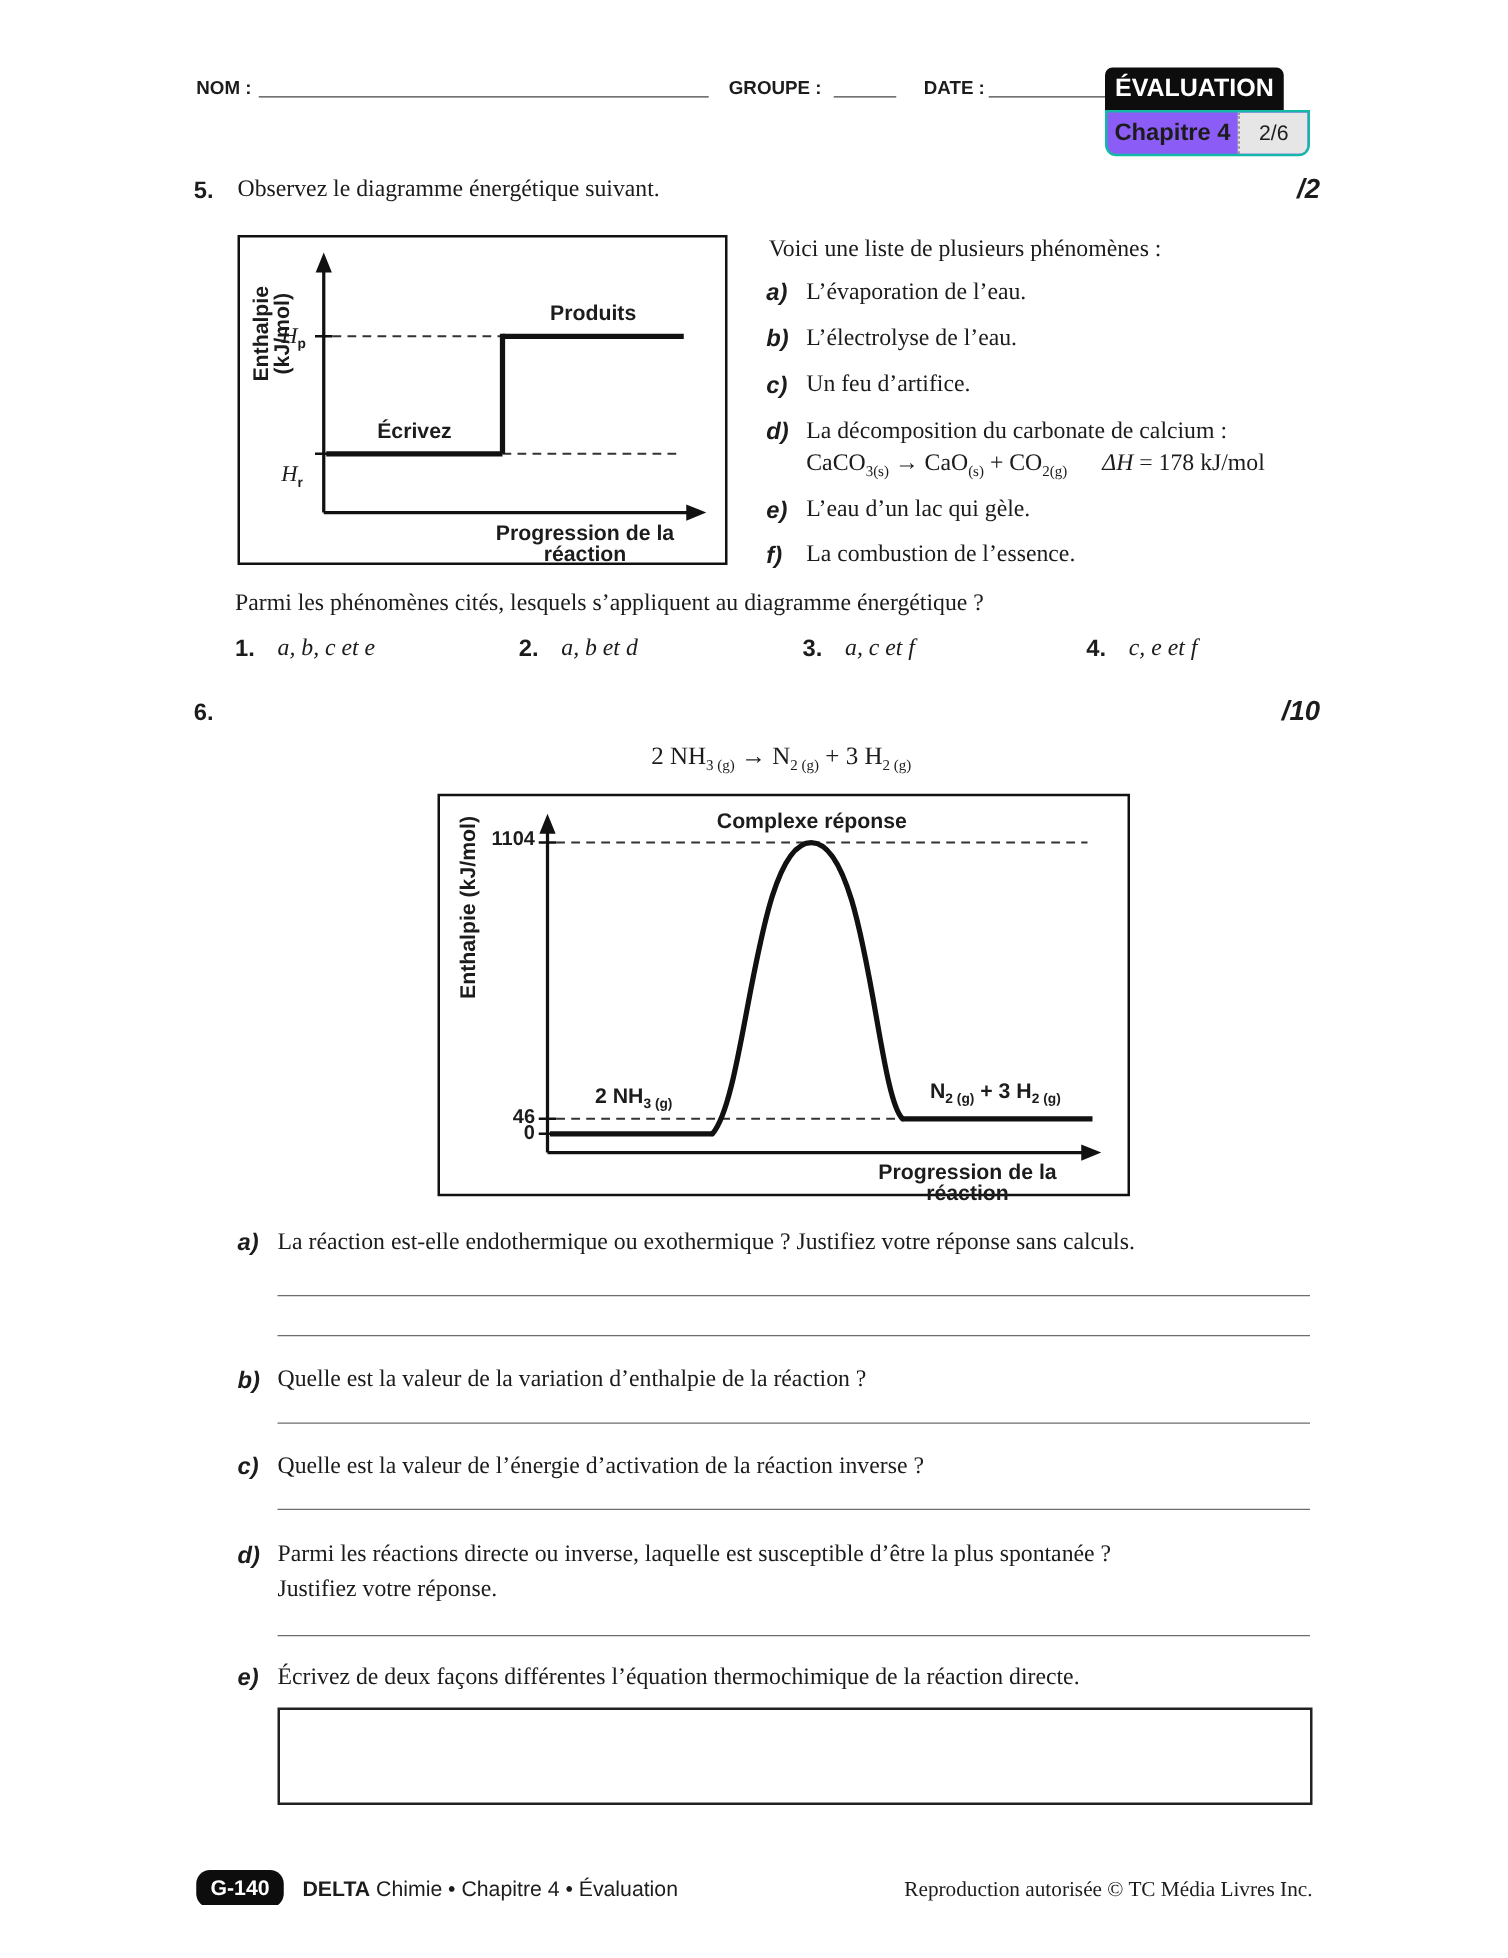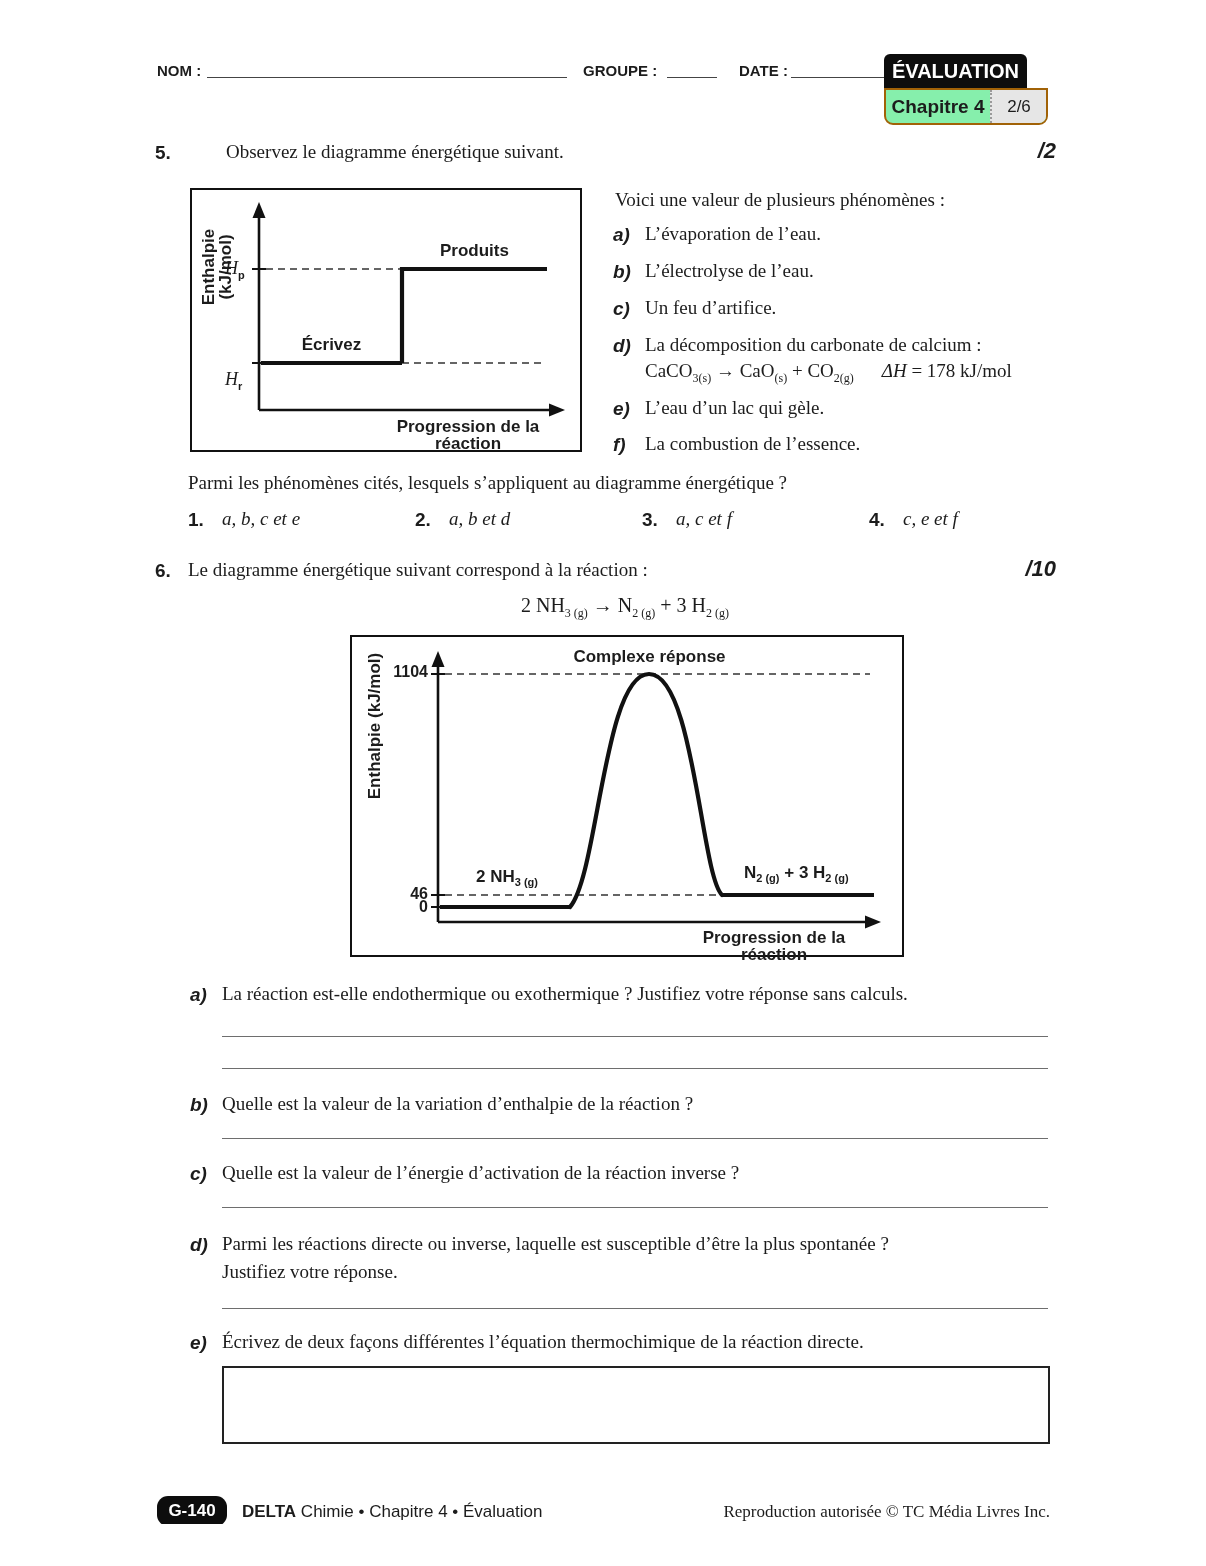--- a/index.html
+++ b/index.html
@@ -21,21 +21,21 @@
   .tick{font-family:"Liberation Sans",sans-serif;font-weight:bold;font-size:16px;line-height:0.9;text-align:right;}
   .vlabel{position:absolute;transform:rotate(-90deg);transform-origin:left top;text-align:center;}
   .hlab{font-family:"Liberation Serif",serif;font-size:18px;line-height:1;}
   .hlab i{font-style:italic;}
   .hlab sub{font-size:11px;font-family:"Liberation Sans",sans-serif;font-weight:bold;}
   .chem sub{font-size:12px;}
   .eq{font-size:20px;}
   .eq sub{font-size:12px;}
   .badge-top{background:#0d0d0d;color:#fff;text-align:center;border-radius:6px 6px 0 0;
              font-family:"Liberation Sans",sans-serif;font-weight:bold;font-size:20px;line-height:34px;height:34px;}
-  .badge-bot{display:flex;border:2px solid #a16207;border-radius:0 0 9px 9px;background:#86efac;height:33px;justify-content:center;}
+  .badge-bot{display:flex;border:2px solid #14b8a6;border-radius:0 0 9px 9px;background:#8b5cf6;height:33px;justify-content:center;}
   .badge-ch{flex:0 0 104px;text-align:center;font-family:"Liberation Sans",sans-serif;font-weight:bold;font-size:19px;line-height:33px;}
   .badge-pg{flex:1;text-align:center;background:#e6e6e6;border-left:2px dotted #9a9a9a;
             font-family:"Liberation Sans",sans-serif;font-size:17px;line-height:33px;border-radius:0 0 7px 0;}
   .gbadge{background:#0d0d0d;color:#fff;border-radius:11px;text-align:center;
           font-family:"Liberation Sans",sans-serif;font-weight:bold;font-size:17px;line-height:30px;}
   svg{display:block;}
 </style>
 </head>
 <body>
 
@@ -52,21 +52,21 @@
 
   <div class="abs" style="left:884px;top:54px;width:164px;">
     <div class="badge-top" style="width:143px;">ÉVALUATION</div>
     <div class="badge-bot">
       <div class="badge-ch">Chapitre 4</div>
       <div class="badge-pg">2/6</div>
     </div>
   </div>
 
   <span class="abs qnum" style="left:155px;top:142px;">5.</span>
-  <span class="abs ser" style="left:190px;top:141px;margin-left:36px;">Observez le diagramme énergétique suivant.</span>
+  <span class="abs ser" style="left:190px;top:141px;">Observez le diagramme énergétique suivant.</span>
   <span class="abs pts" style="right:150px;top:138px;">/2</span>
 
   <div class="dbox" style="left:190px;top:188px;width:388px;height:260px;">
     <svg width="388" height="260" viewBox="0 0 388 260">
 
       <line x1="67" y1="26" x2="67" y2="220" stroke="#111" stroke-width="2.6"></line>
       <polygon points="67,12 60.5,28 73.5,28" fill="#111"></polygon>
       <line x1="67" y1="220" x2="360" y2="220" stroke="#111" stroke-width="2.6"></line>
       <polygon points="373,220 357,213.5 357,226.5" fill="#111"></polygon>
 
@@ -82,21 +82,21 @@
       <line x1="210" y1="173" x2="210" y2="77" stroke="#111" stroke-width="4.2"></line>
     </svg>
     <div class="vlabel dlabel" style="left:8px;top:142px;width:130px;">Enthalpie (kJ/mol)</div>
     <span class="abs hlab" style="left:33px;top:69px;"><i>H</i><sub>p</sub></span>
     <span class="abs hlab" style="left:33px;top:180px;"><i>H</i><sub>r</sub></span>
     <div class="abs dlabel" style="left:210px;top:52px;width:145px;text-align:center;">Produits</div>
     <div class="abs dlabel" style="left:69px;top:146px;width:141px;text-align:center;">Écrivez</div>
     <div class="abs dlabel" style="left:180px;top:228px;width:192px;text-align:center;">Progression de la réaction</div>
   </div>
 
-  <span class="abs ser" style="left:615px;top:189px;">Voici une valeur de plusieurs phénomènes :</span>
+  <span class="abs ser" style="left:615px;top:189px;">Voici une liste de plusieurs phénomènes :</span>
 
   <span class="abs sbi" style="left:613px;top:224px;">a)</span>
   <span class="abs ser" style="left:645px;top:223px;">L’évaporation de l’eau.</span>
 
   <span class="abs sbi" style="left:613px;top:261px;">b)</span>
   <span class="abs ser" style="left:645px;top:260px;">L’électrolyse de l’eau.</span>
 
   <span class="abs sbi" style="left:613px;top:298px;">c)</span>
   <span class="abs ser" style="left:645px;top:297px;">Un feu d’artifice.</span>
 
@@ -119,21 +119,20 @@
   <span class="abs qnum" style="left:415px;top:509px;">2.</span>
   <span class="abs ser it" style="left:449px;top:508px;">a, b et d</span>
 
   <span class="abs qnum" style="left:642px;top:509px;">3.</span>
   <span class="abs ser it" style="left:676px;top:508px;">a, c et f</span>
 
   <span class="abs qnum" style="left:869px;top:509px;">4.</span>
   <span class="abs ser it" style="left:903px;top:508px;">c, e et f</span>
 
   <span class="abs qnum" style="left:155px;top:560px;">6.</span>
-  <span class="abs ser" style="left:188px;top:559px;">Le diagramme énergétique suivant correspond à la réaction :</span>
   <span class="abs pts" style="right:150px;top:556px;">/10</span>
 
   <div class="abs ser eq" style="left:350px;top:594px;width:550px;text-align:center;"><span>2 NH</span><sub>3 (g)</sub><span> → N</span><sub>2 (g)</sub><span> + 3 H</span><sub>2 (g)</sub></div>
 
   <div class="dbox" style="left:350px;top:635px;width:550px;height:318px;">
     <svg width="550" height="318" viewBox="0 0 550 318">
 
       <line x1="86" y1="28" x2="86" y2="285" stroke="#111" stroke-width="2.6"></line>
       <polygon points="86,14 79.5,30 92.5,30" fill="#111"></polygon>
       <line x1="86" y1="285" x2="516" y2="285" stroke="#111" stroke-width="2.6"></line>

